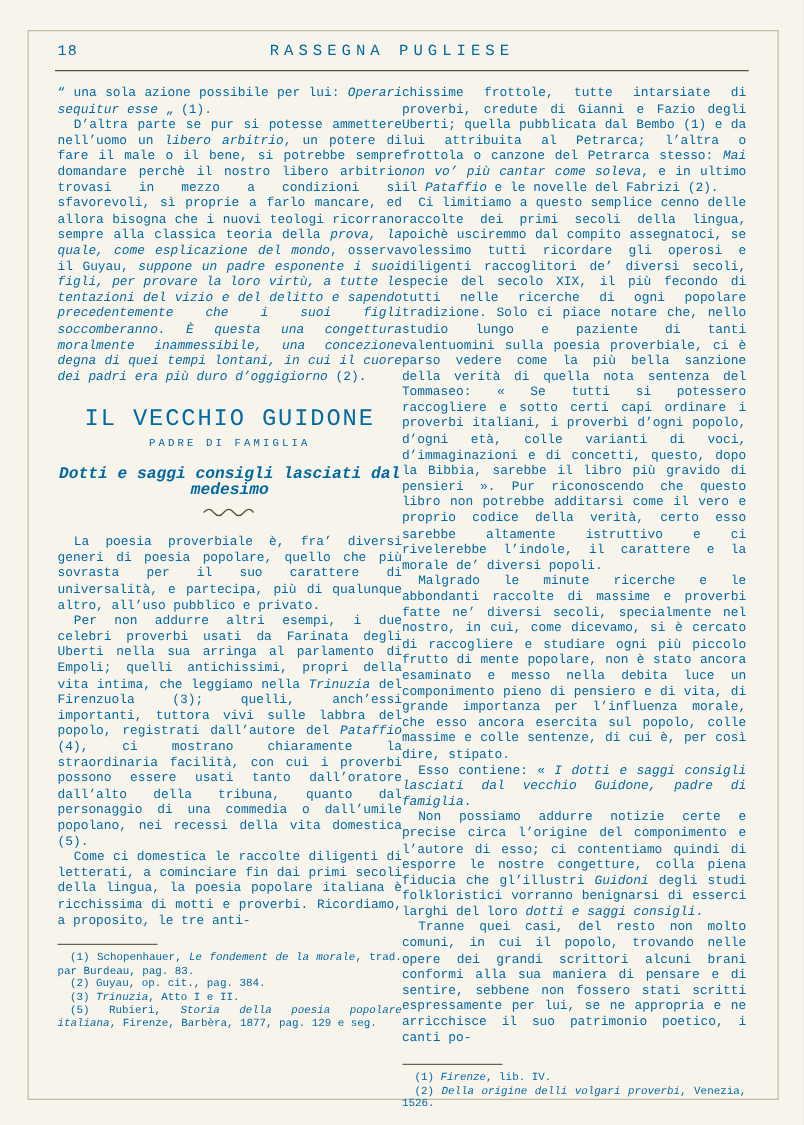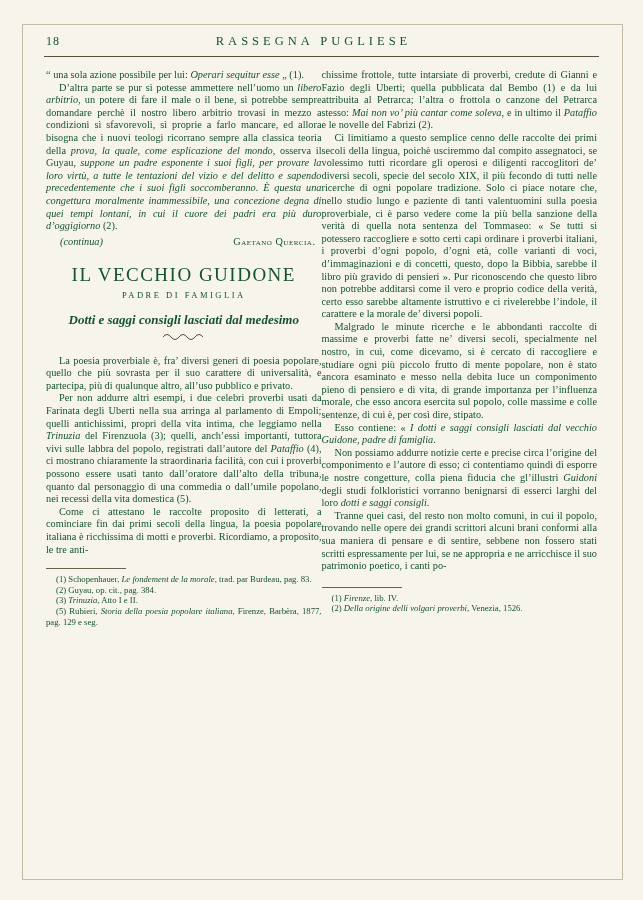--- a/index.html
+++ b/index.html
@@ -1,20 +1,20 @@
 <!DOCTYPE html>
 <html><head>
 <meta charset="utf-8">
 <style>
   html,body { margin:0; padding:0; background:#e8e4da; }
   .sheet {
     position:relative; width:643px; height:900px; margin:0 auto;
     background:#f7f4eb; overflow:hidden;
-    font-family:Liberation Serif, serif;
-    color:#14532d;
+    font-family:Liberation Mono, monospace;
+    color:#0369a1;
   }
   .page-frame {
     position:absolute; left:22px; top:24px; right:20px; bottom:20px;
     border:1px solid #c3bba8; pointer-events:none;
   }
   .inner { position:absolute; left:38px; top:32px; right:38px; bottom:30px; }
   .masthead {
     position:relative; height:24px;
     border-bottom:1px solid #57503f;
     margin:0 6px;
@@ -54,39 +54,35 @@
       <span class="page-num">18</span>
       <span class="journal-title">RASSEGNA PUGLIESE</span>
     </div>
 
     <div class="content">
 
       <div class="col">
         <p class="no-indent">“ una sola azione possibile per lui: <i>Operari sequitur esse</i> „ (1).</p>
         <p>D’altra parte se pur si potesse ammettere nell’uomo un <i>libero arbitrio</i>, un potere di fare il male o il bene, si potrebbe sempre domandare perchè il nostro libero arbitrio trovasi in mezzo a condizioni sì sfavorevoli, sì proprie a farlo mancare, ed allora bisogna che i nuovi teologi ricorrano sempre alla classica teoria della <i>prova, la quale, come esplicazione del mondo</i>, osserva il Guyau, <i>suppone un padre esponente i suoi figli, per provare la loro virtù, a tutte le tentazioni del vizio e del delitto e sapendo precedentemente che i suoi figli soccomberanno. È questa una congettura moralmente inammessibile, una concezione degna di quei tempi lontani, in cui il cuore dei padri era più duro d’oggigiorno</i> (2).</p>
 
-        <div class="sig-row">
-          <span class="continua">(continua)</span>
-          <span class="sig-name">Gaetano Quercia.</span>
-        </div>
 
         <div class="art-head">
           <h1 class="art-title">IL VECCHIO GUIDONE</h1>
           <div class="art-subtitle">PADRE DI FAMIGLIA</div>
           <div class="art-motto">Dotti e saggi consigli lasciati dal medesimo</div>
           <div class="ornament">
             <svg width="44" height="9" viewBox="0 0 44 9">
                 <path d="M1,5 Q5,0 9,5 T17,5 T25,5 T33,5 T41,5" fill="none" stroke="#57503f" stroke-width="1"></path>
               </svg>
           </div>
         </div>
 
         <p>La poesia proverbiale è, fra’ diversi generi di poesia popolare, quello che più sovrasta per il suo carattere di universalità, e partecipa, più di qualunque altro, all’uso pubblico e privato.</p>
         <p>Per non addurre altri esempi, i due celebri proverbi usati da Farinata degli Uberti nella sua arringa al parlamento di Empoli; quelli antichissimi, propri della vita intima, che leggiamo nella <i>Trinuzia</i> del Firenzuola (3); quelli, anch’essi importanti, tuttora vivi sulle labbra del popolo, registrati dall’autore del <i>Pataffio</i> (4), ci mostrano chiaramente la straordinaria facilità, con cui i proverbi possono essere usati tanto dall’oratore dall’alto della tribuna, quanto dal personaggio di una commedia o dall’umile popolano, nei recessi della vita domestica (5).</p>
-        <p>Come ci attestano le raccolte proposito di letterati, a cominciare fin dai primi secoli della lingua, la poesia popolare italiana è ricchissima di motti e proverbi. Ricordiamo, a proposito, le tre anti-</p>
+        <p>Come ci domestica le raccolte diligenti di letterati, a cominciare fin dai primi secoli della lingua, la poesia popolare italiana è ricchissima di motti e proverbi. Ricordiamo, a proposito, le tre anti-</p>
 
         <div class="footnotes">
           <div class="fn-rule"></div>
           <p>(1) Schopenhauer, <i>Le fondement de la morale</i>, trad. par Burdeau, pag. 83.</p>
           <p>(2) Guyau, op. cit., pag. 384.</p>
           <p>(3) <i>Trinuzia</i>, Atto I e II.</p>
           <p>(5) Rubieri, <i>Storia della poesia popolare italiana</i>, Firenze, Barbèra, 1877, pag. 129 e seg.</p>
         </div>
       </div>
 

